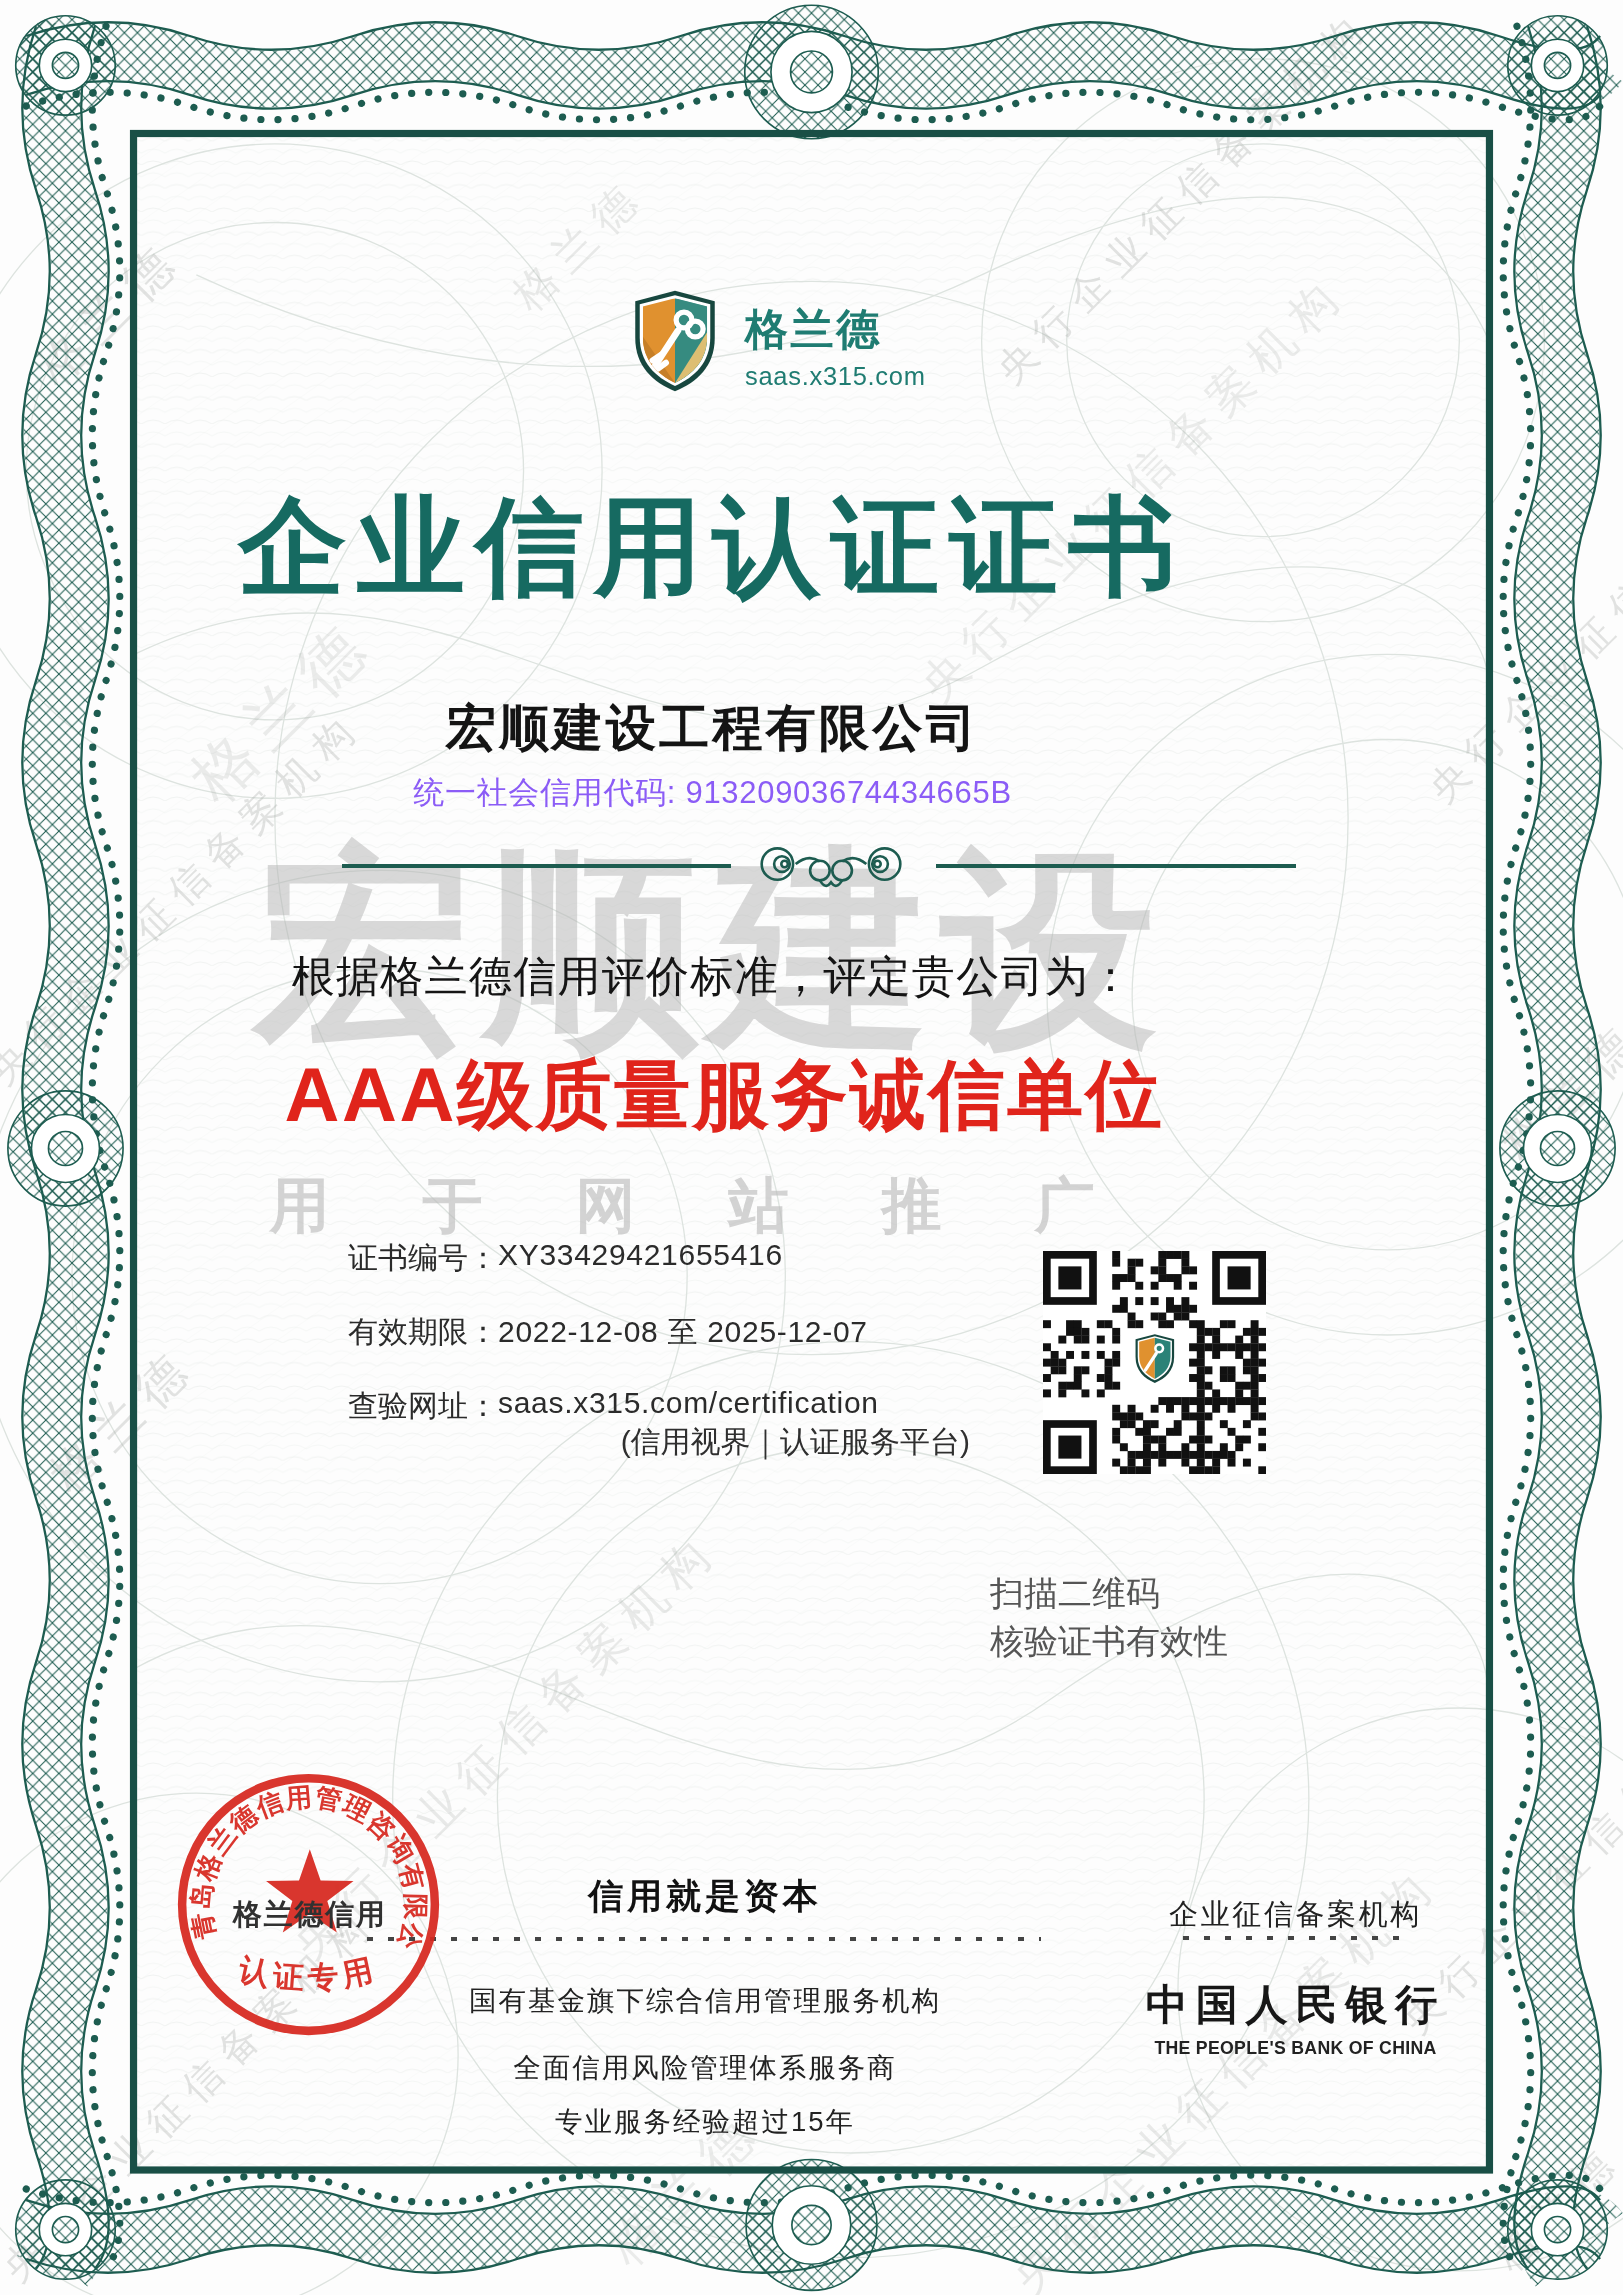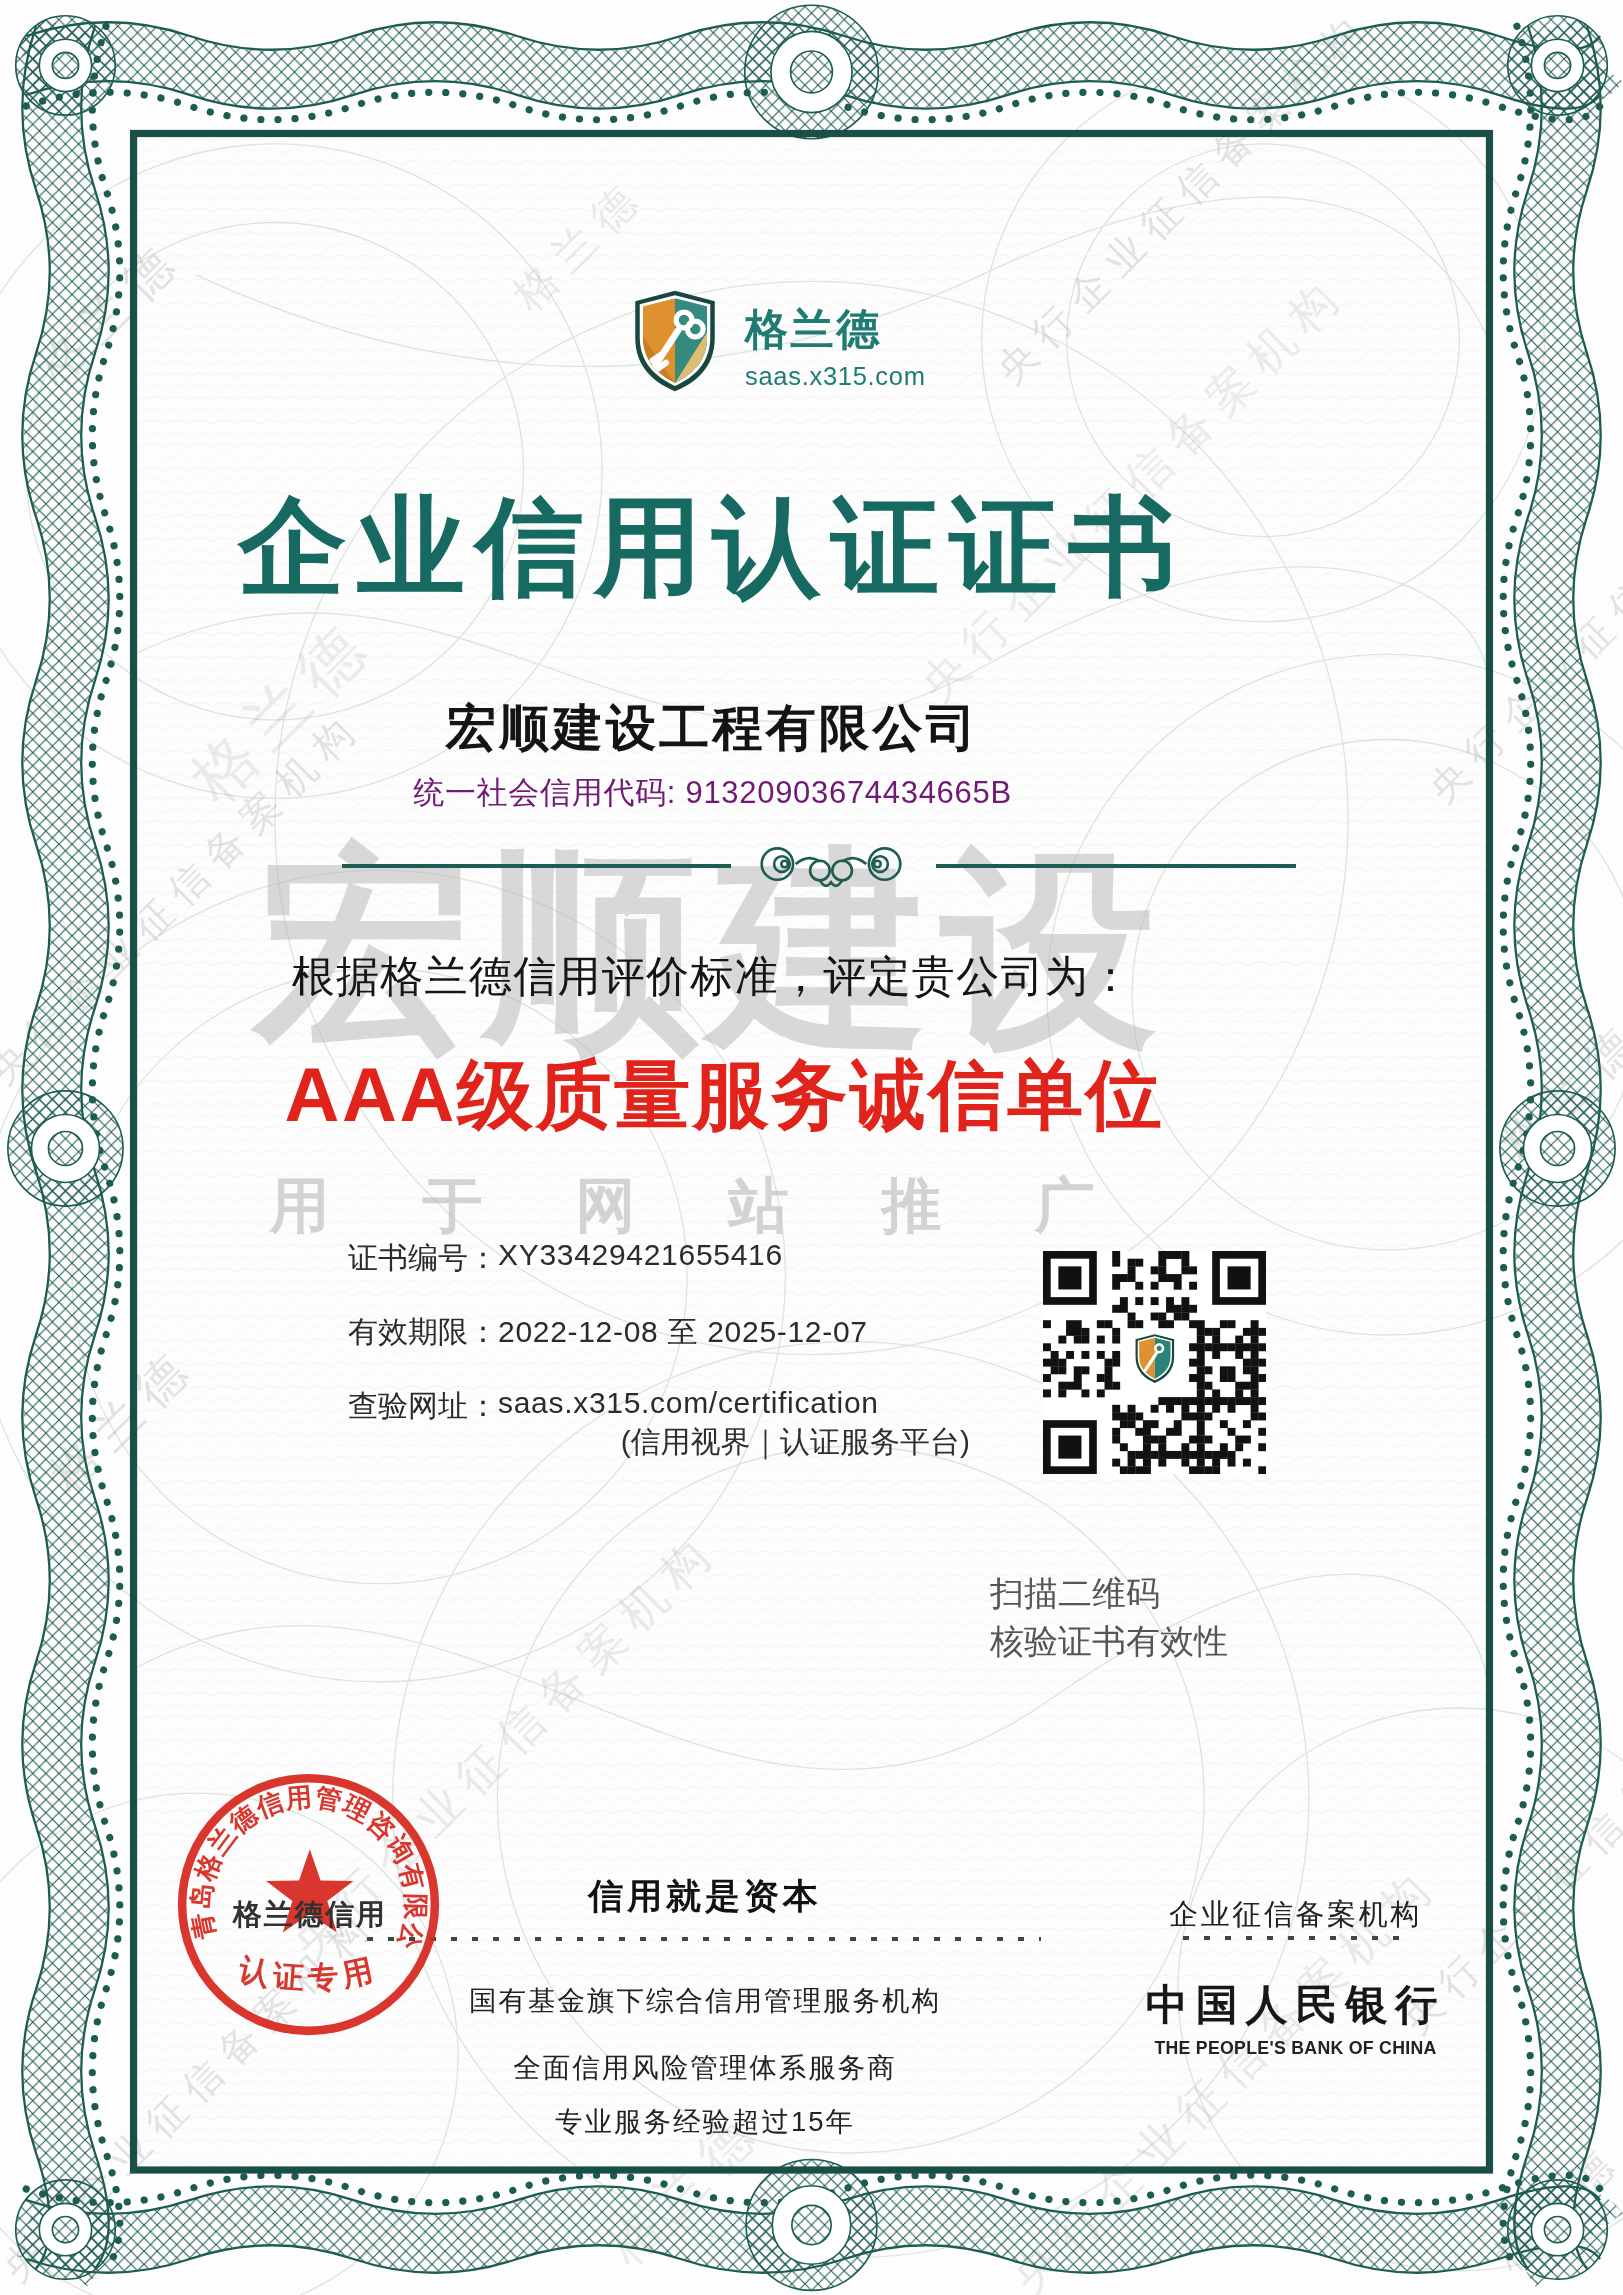--- a/index.html
+++ b/index.html
@@ -41,21 +41,21 @@
   
   .content{z-index:5;}
   .logo-shield{left:630px;top:274px;z-index:5;}
   .logo-text{left:745px;top:308px;z-index:5;}
   .logo-brand{font-size:43px;font-weight:700;color:#1f7c72;letter-spacing:2.6px;line-height:1;}
   .logo-site{font-size:25.5px;color:#1f7c72;letter-spacing:0.7px;margin-top:10.5px;}
 
   .page-title{top:475px;z-index:5;font-size:108px;font-weight:900;letter-spacing:10.5px;
               color:#166a61;}
   .company-name{top:695px;z-index:5;font-size:50px;font-weight:800;letter-spacing:3.3px;color:#141414;}
-  .credit-code{top:772px;z-index:5;font-size:31px;color:#701a75;letter-spacing:0.7px;}
+  .credit-code{top:772px;z-index:5;font-size:31px;color:#8b5cf6;letter-spacing:0.7px;}
 
   .divider-line{top:864px;height:3.9px;background:#1d5c50;z-index:5;}
   .div-left{left:342px;width:389px;}
   .div-right{left:936px;width:360px;}
   .divider-orn{left:746px;top:830px;z-index:5;}
 
   .assess-intro{top:948px;z-index:5;font-size:43px;color:#151515;letter-spacing:1.3px;}
   .rating{top:1045px;z-index:6;font-size:76px;font-weight:900;letter-spacing:2.6px;color:#e0241b;margin-left:12px;}
 
   .details{left:348px;top:1238px;z-index:6;font-size:30px;color:#2b2b2b;}

